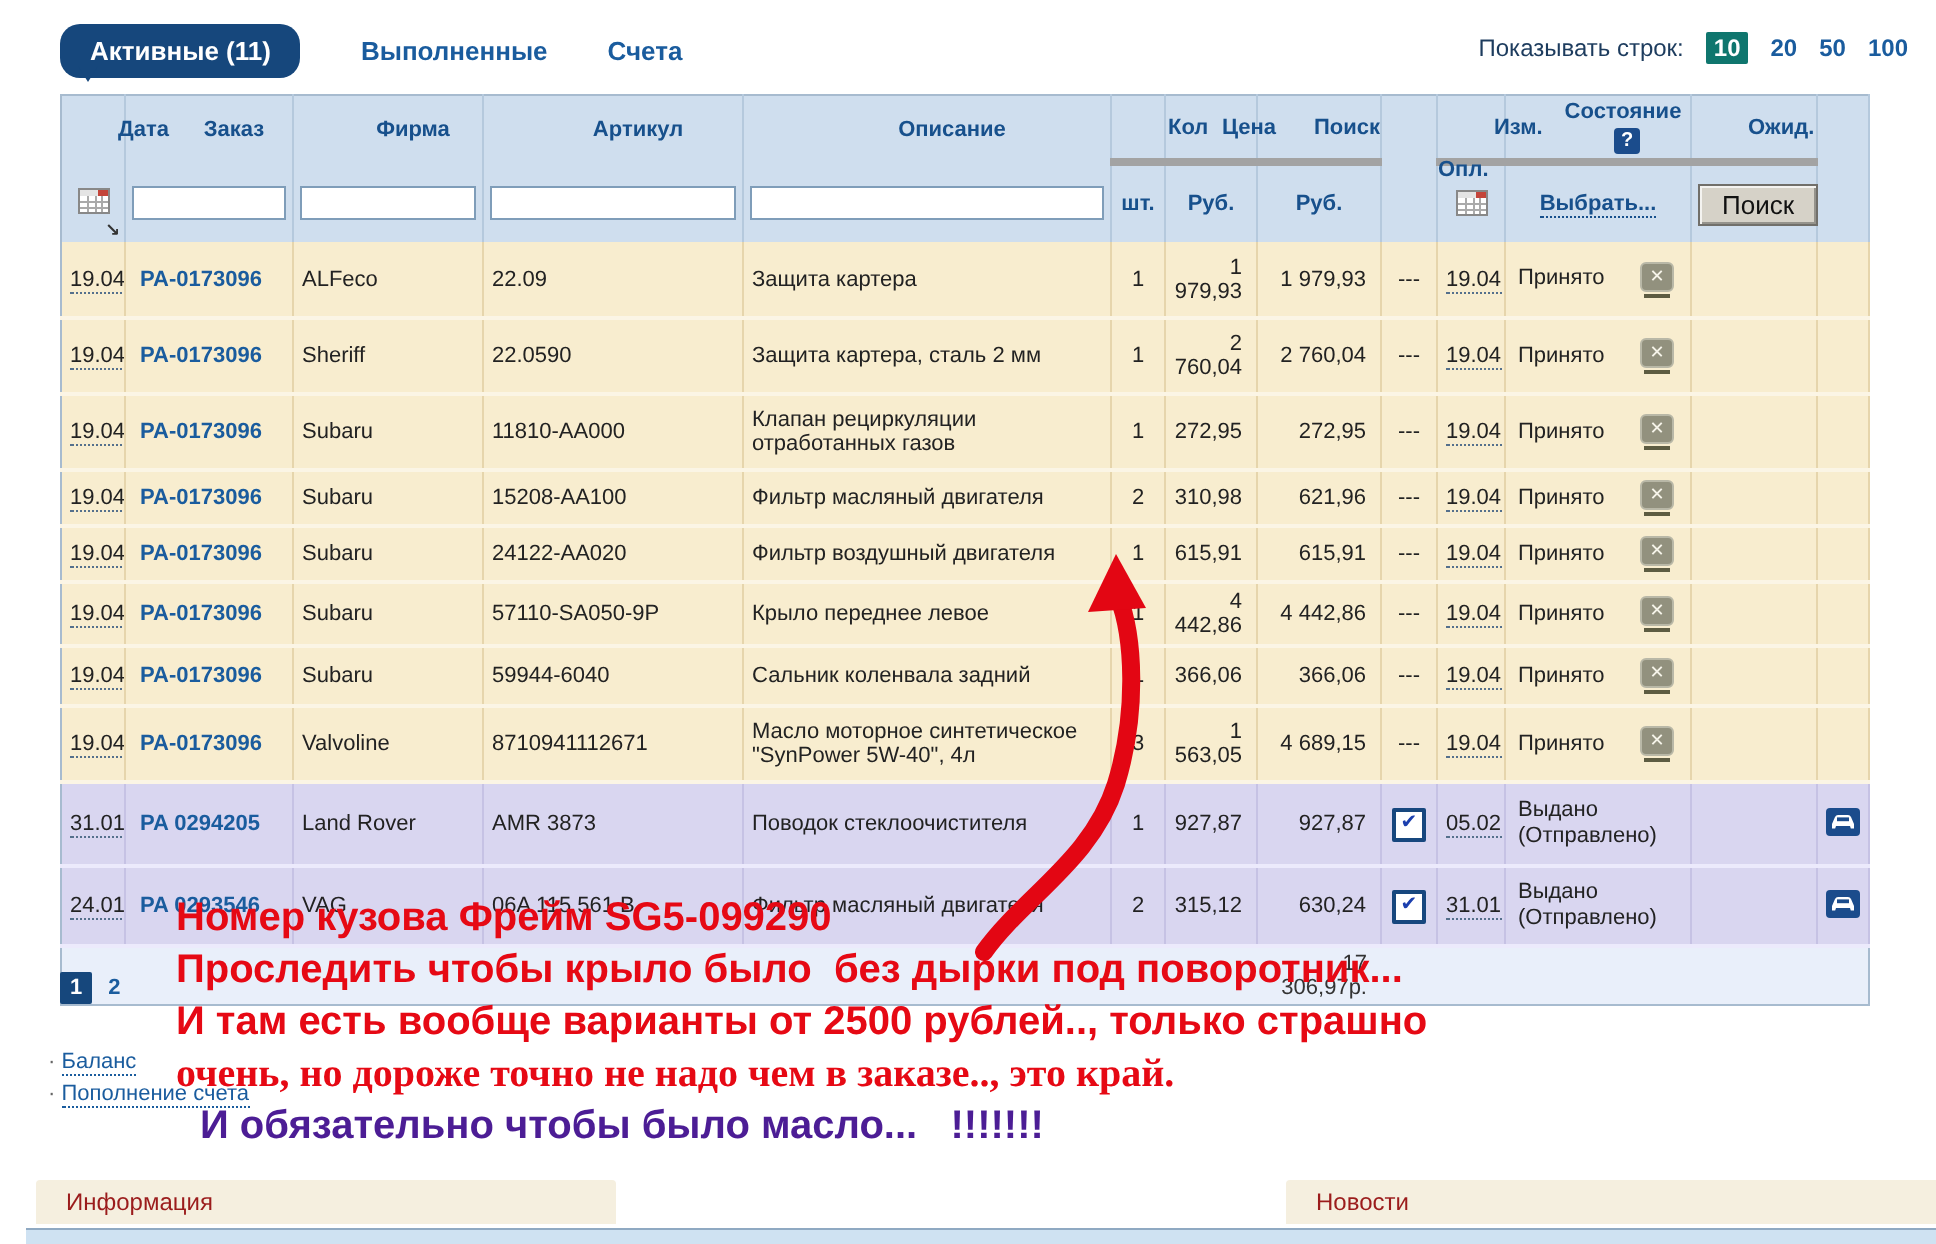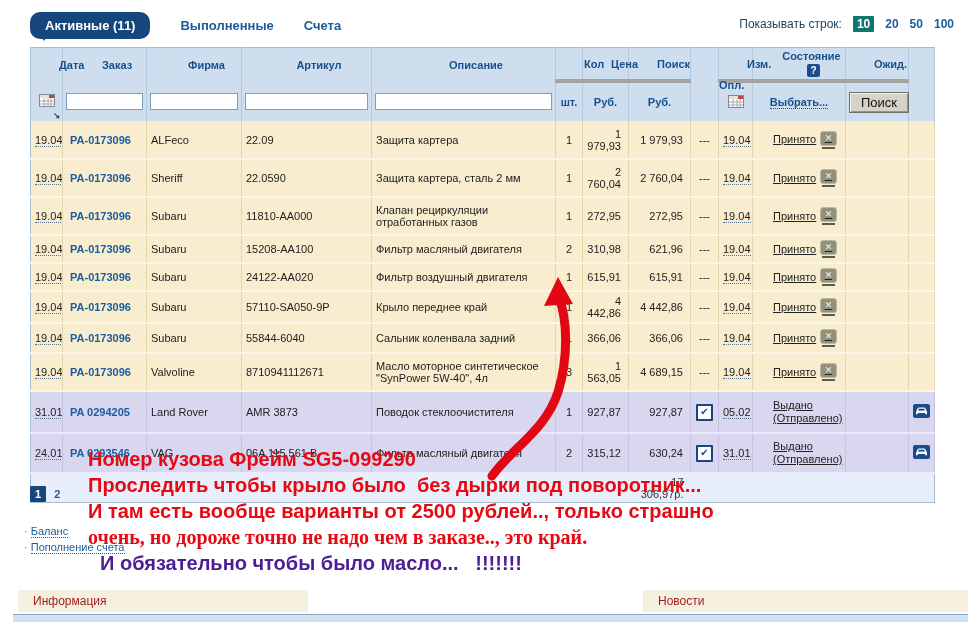--- a/index.html
+++ b/index.html
@@ -37,21 +37,21 @@
   .olink{color:#1a5c9e;cursor:pointer;}
   .filterin{width:100%;height:17px;border:1px solid #7f9db9;box-sizing:border-box;font-size:11px;padding:0 2px;}
   .qhelp{display:inline-block;width:13px;height:13px;background:#1b4c8c;color:#fff;font-size:10px;
     line-height:13px;text-align:center;border-radius:2px;margin-left:4px;vertical-align:-2px;cursor:pointer;}
   .choose{color:#17508c;font-weight:bold;border-bottom:1px dotted #17508c;cursor:pointer;}
   .searchbtn{font-size:13px;font-family:inherit;background:#d6d2c8;border:1px solid #716f6a;
     box-shadow:inset 1px 1px 0 #f4f3f0, inset -1px -1px 0 #95938c;padding:2px 11px;cursor:pointer;color:#111;}
   .datecell{position:relative;height:30px;}
   .cornerarrow{position:absolute;right:2px;bottom:0;font-size:9px;color:#333;}
   
-  .c-status{padding-left:20px;text-decoration:underline;}
+  .c-status{padding-left:6px;}
   .stwrap{display:flex;align-items:center;justify-content:space-between;}
   .st{line-height:13px;}
   .delwrap{display:inline-block;text-align:center;margin-right:4px;cursor:pointer;}
   .delx{display:block;width:15px;height:13px;background:#92917e;border:1px solid #b9b8a7;border-radius:3px;
     color:#f6f4ea;font-size:9px;font-weight:bold;line-height:13px;}
   .delbar{display:block;width:13px;height:2px;background:#5d5c42;margin:1px auto 0;}
   .cb{display:inline-block;width:13px;height:13px;background:#fff;border:2px solid #17477e;border-radius:1px;
     color:#1b3fae;font-size:10px;line-height:11px;text-align:center;cursor:pointer;}
   .car{display:inline-block;width:17px;height:14px;background:#1b4c8c;border-radius:2px;
     padding-top:2px;box-sizing:border-box;cursor:pointer;}
@@ -287,21 +287,21 @@
             </span>
           </td>
           <td class="c-wait"></td>
           <td class="c-last"></td>
         </tr>
         <tr class="row cream" style="height: 32px;">
           <td class="c-date"><span class="dotted">19.04</span></td>
           <td class="c-order"><span class="olink">PA-0173096</span></td>
           <td class="c-firm">Subaru</td>
           <td class="c-art">57110-SA050-9P</td>
-          <td class="c-desc">Крыло переднее край</td>
+          <td class="c-desc">Крыло переднее левое</td>
           <td class="c-qty">1</td>
           <td class="c-price">4 442,86</td>
           <td class="c-sum">4 442,86</td>
           <td class="c-paid">---</td>
           <td class="c-chg"><span class="dotted">19.04</span></td>
           <td class="c-status">
             <span class="stwrap">
               <span class="st">Принято</span>
               <span class="delwrap">
                 <span class="delx">✕</span>
@@ -309,21 +309,21 @@
               </span>
             </span>
           </td>
           <td class="c-wait"></td>
           <td class="c-last"></td>
         </tr>
         <tr class="row cream" style="height: 30px;">
           <td class="c-date"><span class="dotted">19.04</span></td>
           <td class="c-order"><span class="olink">PA-0173096</span></td>
           <td class="c-firm">Subaru</td>
-          <td class="c-art">55844-6040</td>
+          <td class="c-art">59944-6040</td>
           <td class="c-desc">Сальник коленвала задний</td>
           <td class="c-qty">1</td>
           <td class="c-price">366,06</td>
           <td class="c-sum">366,06</td>
           <td class="c-paid">---</td>
           <td class="c-chg"><span class="dotted">19.04</span></td>
           <td class="c-status">
             <span class="stwrap">
               <span class="st">Принято</span>
               <span class="delwrap">

